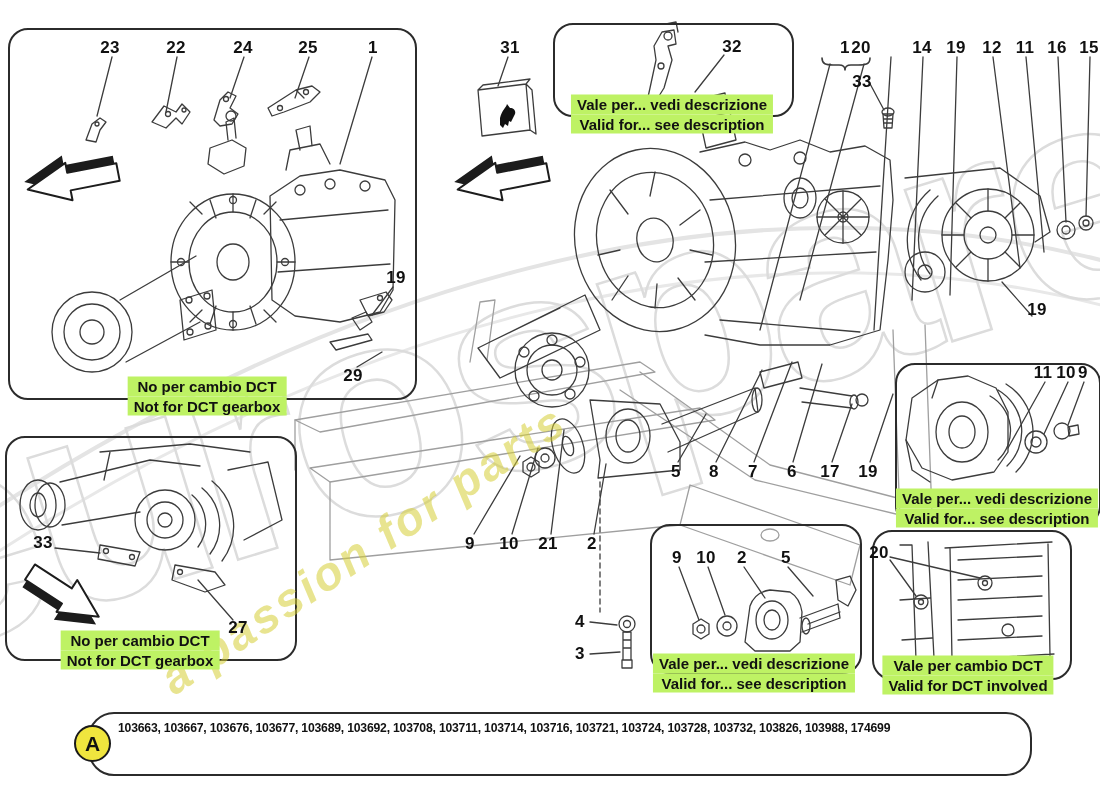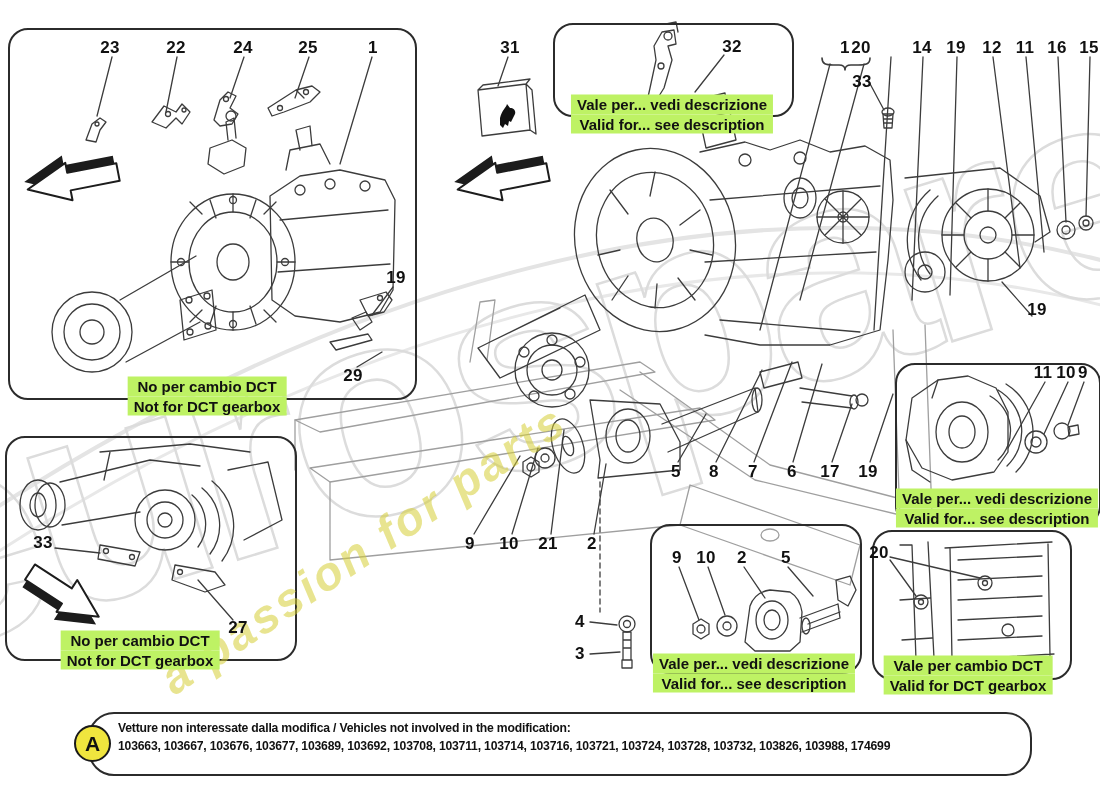--- a/index.html
+++ b/index.html
@@ -281,21 +281,21 @@
   <div class="cap" style="left:997px;top:508px">
     <div>Vale per... vedi descrizione</div>
       <div>Valid for... see description</div>
   </div>
   <div class="cap" style="left:754px;top:673px">
     <div>Vale per... vedi descrizione</div>
       <div>Valid for... see description</div>
   </div>
   <div class="cap" style="left:968px;top:675px">
     <div>Vale per cambio DCT</div>
-      <div>Valid for DCT gearbox</div>
+      <div>Valid for DCT involved</div>
   </div>
   <div class="cap" style="left:140px;top:650px">
     <div>No per cambio DCT</div>
       <div>Not for DCT gearbox</div>
   </div>
 
   <span class="lbl" style="left:110px;top:48px">23</span>
   <span class="lbl" style="left:176px;top:48px">22</span>
   <span class="lbl" style="left:243px;top:48px">24</span>
   <span class="lbl" style="left:308px;top:48px">25</span>
@@ -342,17 +342,16 @@
 
   <span class="lbl" style="left:879px;top:553px">20</span>
   <span class="lbl" style="left:43px;top:543px">33</span>
   <span class="lbl" style="left:238px;top:628px">27</span>
 
   <div id="tagline">a passion for parts</div>
 
   <div id="notebar"></div>
   <div id="badge">A</div>
   <div id="notetext">
-    <div>Vetture non interessate dalla modifica / Vehicles not involved in the modification:</div>
     <div>103663, 103667, 103676, 103677, 103689, 103692, 103708, 103711, 103714, 103716, 103721, 103724, 103728, 103732, 103826, 103988, 174699</div>
   </div>
 
 </div>
 
 </body></html>

